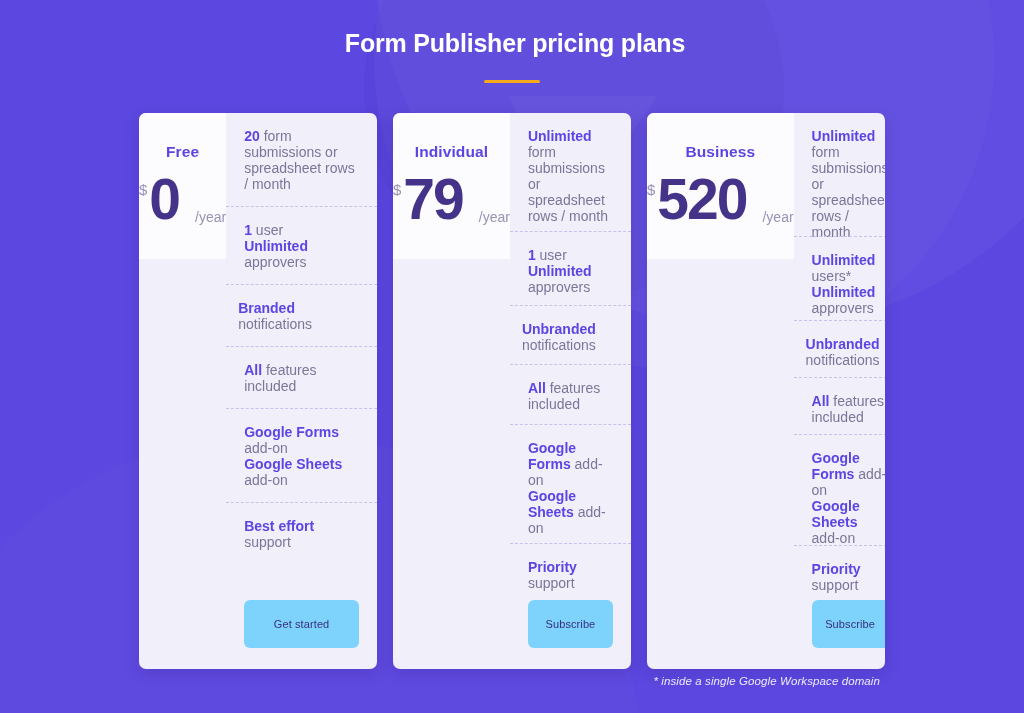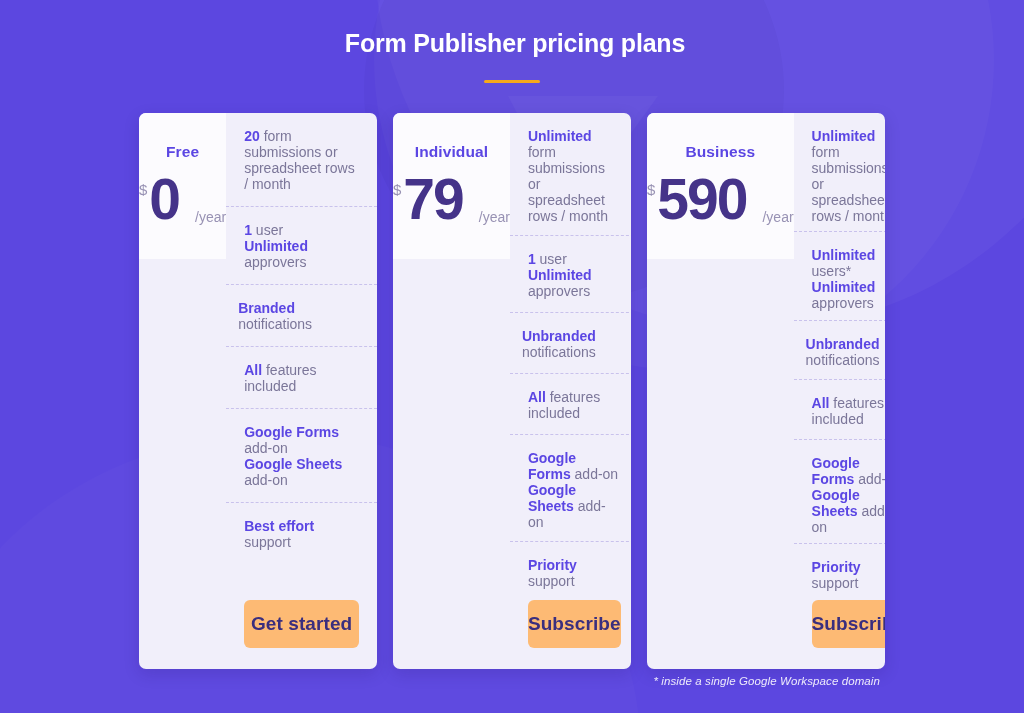--- a/index.html
+++ b/index.html
@@ -178,25 +178,25 @@
   .plan-cta-wrap {
     padding: 4px 18px 21px 18px;
     margin-top: auto;
   }
   .plan-cta {
     display: block;
     width: 100%;
     height: 48px;
     border: none;
     border-radius: 6px;
-    background: #fdba74;
+    background: #7dd3fc;
     color: #3A2E7E;
     font-family: "Liberation Sans", sans-serif;
-    font-size: 19px;
-    font-weight: bold;
+    font-size: 11px;
+    font-weight: normal;
     cursor: pointer;
     letter-spacing: 0.1px;
   }
 
   
   #footnote {
     position: absolute;
     right: 144px;
     top: 675px;
     color: #EDEAFB;
@@ -312,21 +312,21 @@
         <button class="plan-cta">Subscribe</button>
       </div>
     </div>
   </div>
 
   <div class="plan-card">
     <div class="plan-head">
       <div class="plan-name">Business</div>
       <div class="plan-price">
         <span class="price-currency">$</span>
-        <span class="price-amount">590</span>
+        <span class="price-amount">520</span>
         <span class="price-period">/year</span>
       </div>
     </div>
     <div class="plan-features">
       <div class="feature-row row-submissions">
         <b>Unlimited</b><span> form submissions or spreadsheet rows / month</span>
       </div>
       <div class="feature-row row-users">
         <div>
           <b>Unlimited</b><span> users*</span>

